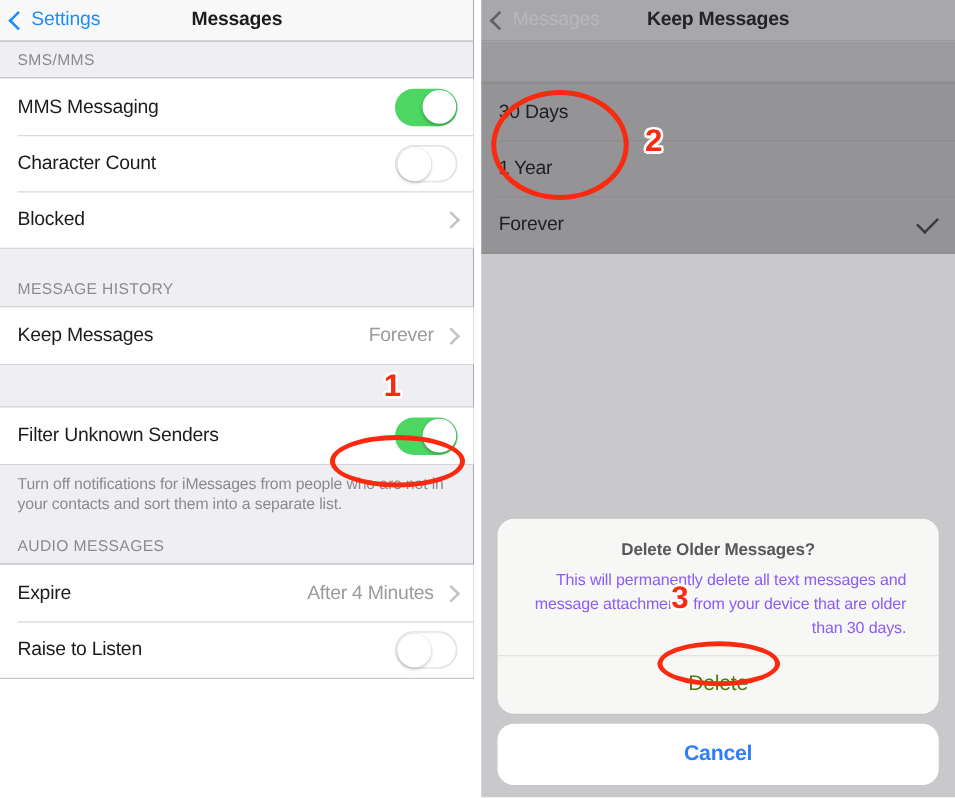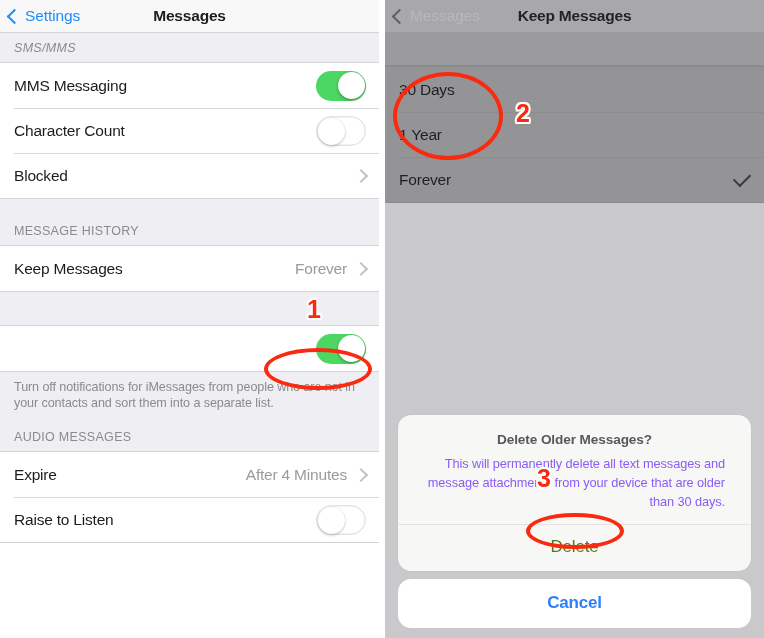--- a/index.html
+++ b/index.html
@@ -317,21 +317,21 @@
   <div class="pane-left">
 
     <div class="navbar">
       <div class="nav-back">
         <span class="chev-back"></span>
         <span>Settings</span>
       </div>
       <div class="nav-title">Messages</div>
     </div>
 
-    <div class="section-header" style="height:29px;font-style:italic;">SMS/MMS</div>
+    <div class="section-header" style="height:29px;">SMS/MMS</div>
     <div class="group">
 
       <div class="row">
         <div class="row-label">MMS Messaging</div>
         <div class="toggle on">
             <span class="knob"></span>
           </div>
       </div>
 
 
@@ -355,20 +355,21 @@
         <div class="row-label">Keep Messages</div>
         <div class="row-value">Forever</div>
         <span class="chev-right"></span>
       </div>
     </div>
 
     <div class="section-gap" style="height:34px;"></div>
 
     <div class="group" style="border-top:none;">
       <div class="row">
+        <div class="row-label">Filter Unknown Senders</div>
         <div class="toggle on">
             <span class="knob"></span>
           </div>
       </div>
     </div>
     <div class="footer-note">Turn off notifications for iMessages from people who are not in your contacts and sort them into a separate list.</div>
 
     <div class="section-header" style="height:31px;background:#eeeef3;">AUDIO MESSAGES</div>
     <div class="group">
       <div class="row">

